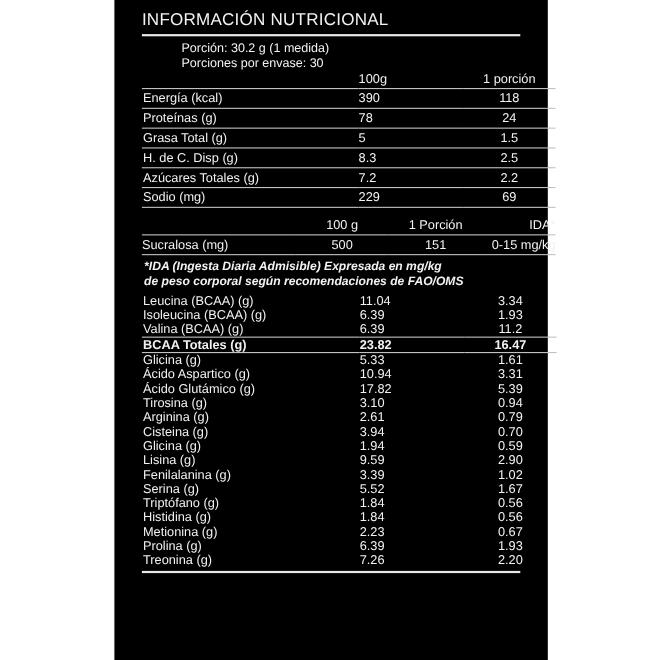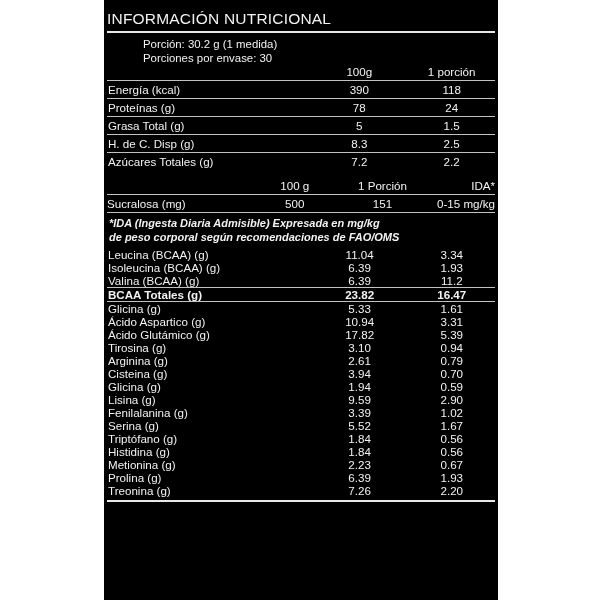--- a/index.html
+++ b/index.html
@@ -15,21 +15,21 @@
   }
   #label-panel {
     position: absolute;
     left: 104px;
     top: 0px;
     width: 394px;
     height: 600px;
     background: #000000;
     color: #ffffff;
     box-sizing: border-box;
-    padding: 0 3px;
+    padding: 0 25px;
   }
   .title {
     font-size: 15.5px;
     letter-spacing: 0.2px;
     color: #f2f2f2;
     padding-top: 10px;
     padding-bottom: 3px;
     white-space: nowrap;
   }
   .rule {
@@ -53,21 +53,21 @@
   }
   table.lbl td {
     padding: 0;
     color: #f2f2f2;
     font-size: 11.6px;
     line-height: 13px;
     white-space: nowrap;
     vertical-align: bottom;
   }
   .c-name  { width: 197px; text-align: left; }
-  .c-v1    { width: 95px;  text-align: center; }
+  .c-v1    { width: 95px;  text-align: left; }
   .c-v2    { width: 84px;  text-align: center; }
 
   
   .s-name { width: 140px; text-align: left; }
   .s-a    { width: 84px;  text-align: center; }
   .s-b    { width: 86px;  text-align: center; }
   .s-c    { width: 66px;  text-align: right; }
 
   tr.hdr td { padding-bottom: 2px; }
   tr.datarow td { padding-top: 2px; padding-bottom: 2px; }
@@ -143,20 +143,25 @@
         </tr>
         <tr class="datarow bdr-top">
           <td class="c-name">H. de C. Disp (g)</td>
           <td class="c-v1">8.3</td>
           <td class="c-v2">2.5</td>
         </tr>
         <tr class="datarow bdr-top">
           <td class="c-name">Azúcares Totales (g)</td>
           <td class="c-v1">7.2</td>
           <td class="c-v2">2.2</td>
+        </tr>
+        <tr class="datarow bdr-top bdr-bot">
+          <td class="c-name">Sodio (mg)</td>
+          <td class="c-v1">229</td>
+          <td class="c-v2">69</td>
         </tr>
       </tbody>
   </table>
 
   <div class="spacer-sm"></div>
 
   <table class="lbl">
     <tbody id="sucralose-body">
       <tr class="hdr">
         <td class="s-name"></td>

